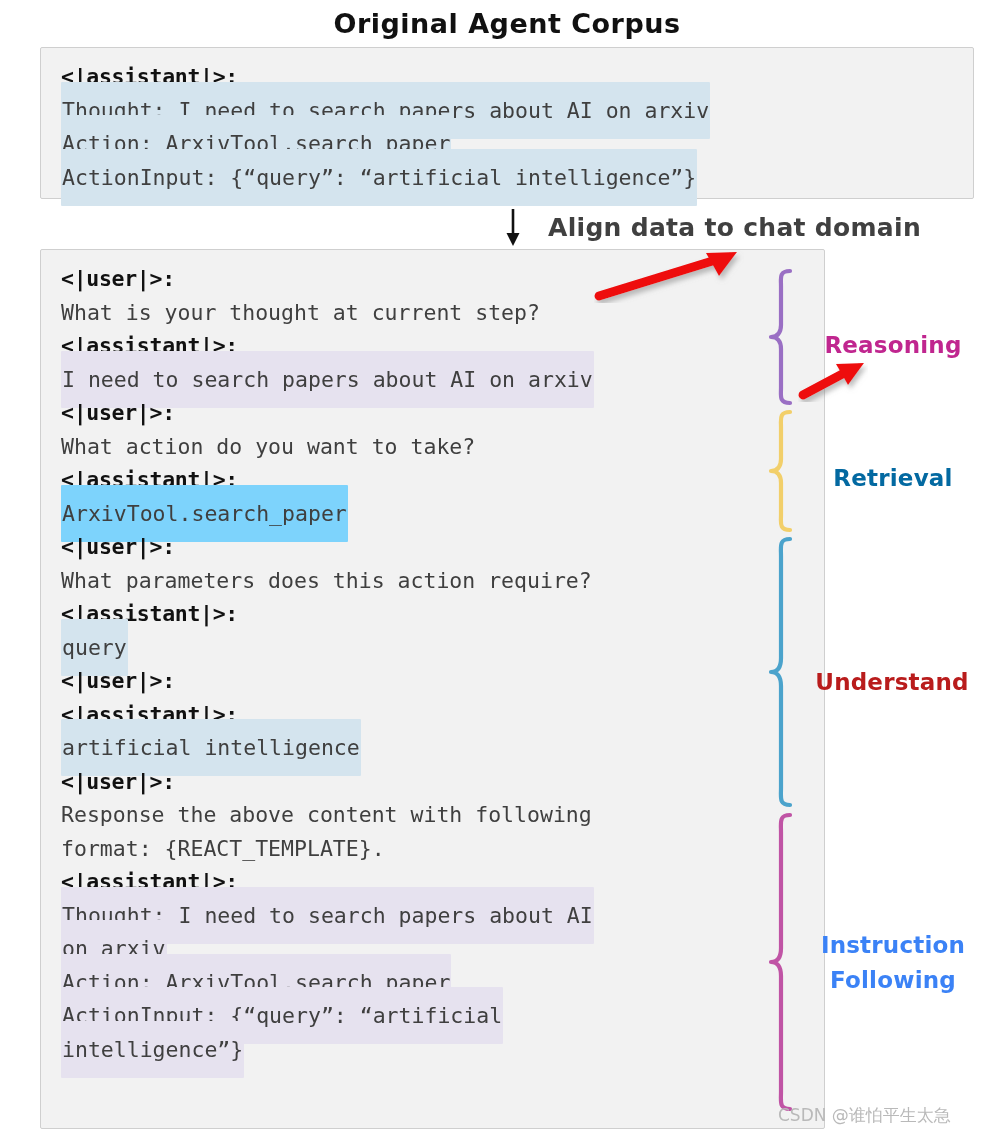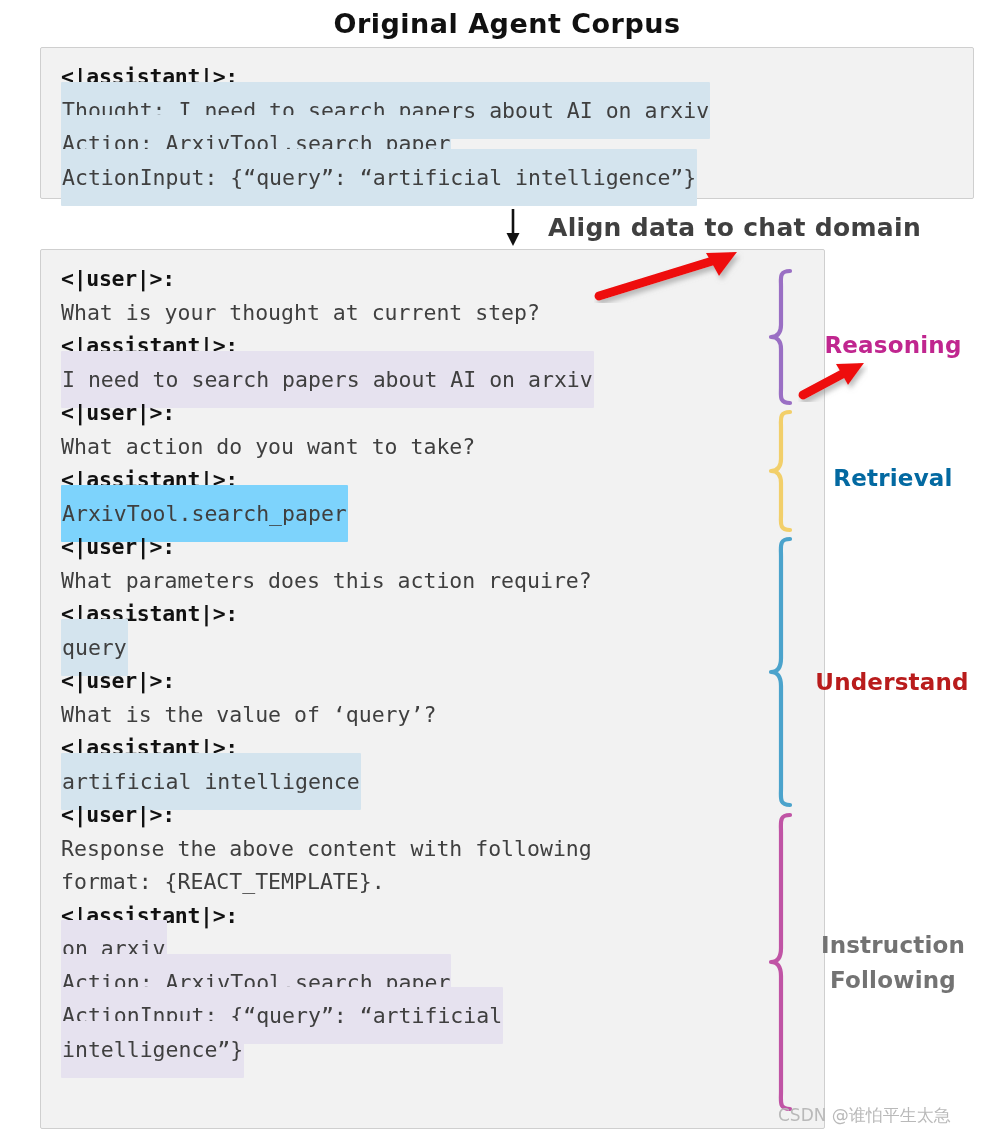--- a/index.html
+++ b/index.html
@@ -148,27 +148,27 @@
       <div class="line"><span class="hl hl-purple">I need to search papers about AI on arxiv</span></div>
       <div class="line role">&lt;|user|&gt;:</div>
       <div class="line">What action do you want to take?</div>
       <div class="line role">&lt;|assistant|&gt;:</div>
       <div class="line"><span class="hl hl-yellow">ArxivTool.search_paper</span></div>
       <div class="line role">&lt;|user|&gt;:</div>
       <div class="line">What parameters does this action require?</div>
       <div class="line role">&lt;|assistant|&gt;:</div>
       <div class="line"><span class="hl hl-blue">query</span></div>
       <div class="line role">&lt;|user|&gt;:</div>
-      <div class="line">What is the value of ‘query’?</div>
       <div class="line role">&lt;|assistant|&gt;:</div>
       <div class="line"><span class="hl hl-blue">artificial intelligence</span></div>
       <div class="line role">&lt;|user|&gt;:</div>
       <div class="line">Response the above content with following</div>
       <div class="line">format: {REACT_TEMPLATE}.</div>
       <div class="line role">&lt;|assistant|&gt;:</div>
+      <div class="line"><span class="hl hl-purple">Thought: I need to search papers about AI</span></div>
       <div class="line"><span class="hl hl-purple">on arxiv</span></div>
       <div class="line"><span class="hl hl-purple">Action: ArxivTool.search_paper</span></div>
       <div class="line"><span class="hl hl-purple">ActionInput: {“query”: “artificial</span></div>
       <div class="line"><span class="hl hl-purple">intelligence”}</span></div>
     </div>
 </div>
 
 <svg class="red-arrow" id="red-arrow-1" viewBox="0 0 150 55">
   <defs>
     <filter id="shd1" x="-30%" y="-30%" width="180%" height="190%">
@@ -208,18 +208,18 @@
 <svg class="brace" id="brace-instruction" style="left:768px; top:812px; width:34px; height:300px;" viewBox="0 0 34 300" preserveAspectRatio="none">
   <path d="M22 3 C11 3 13 10 13 20 L13 136 C13 146 9 150 3 150 C9 150 13 154 13 164 L13 280 C13 290 11 297 22 297" fill="none" stroke="#c054a5" stroke-width="4.2" stroke-linecap="round" stroke-linejoin="round"></path>
 </svg>
 
 <div class="group-label" id="label-reasoning" style="color:#c0268f;">Reasoning</div>
 
 <div class="group-label" id="label-retrieval" style="color:#0369a1;">Retrieval</div>
 
 <div class="group-label" id="label-understand" style="color:#b91c1c;">Understand</div>
 
-<div class="group-label" id="label-instruction" style="color:#737373;">
+<div class="group-label" id="label-instruction" style="color:#3b82f6;">
   <div>Instruction</div>
   <div>Following</div>
 </div>
 
 <div id="watermark">CSDN @谁怕平生太急</div>
 
 </body></html>

